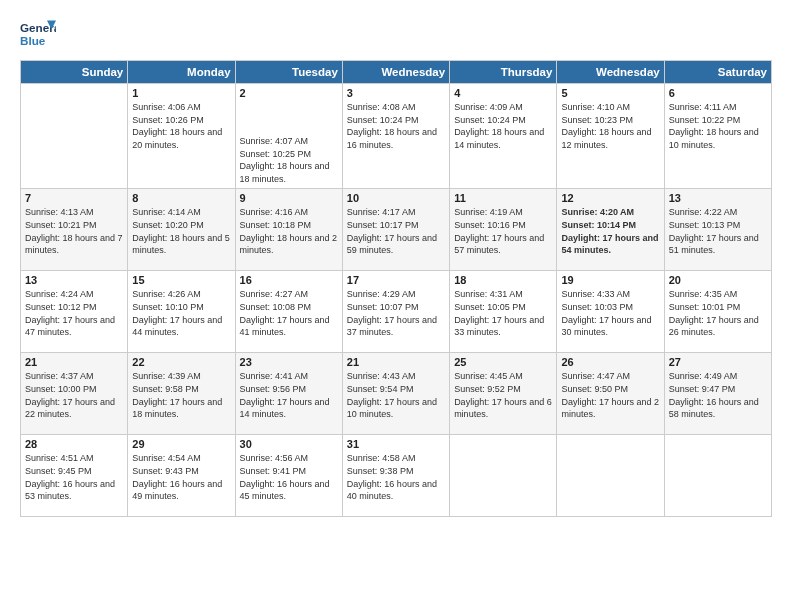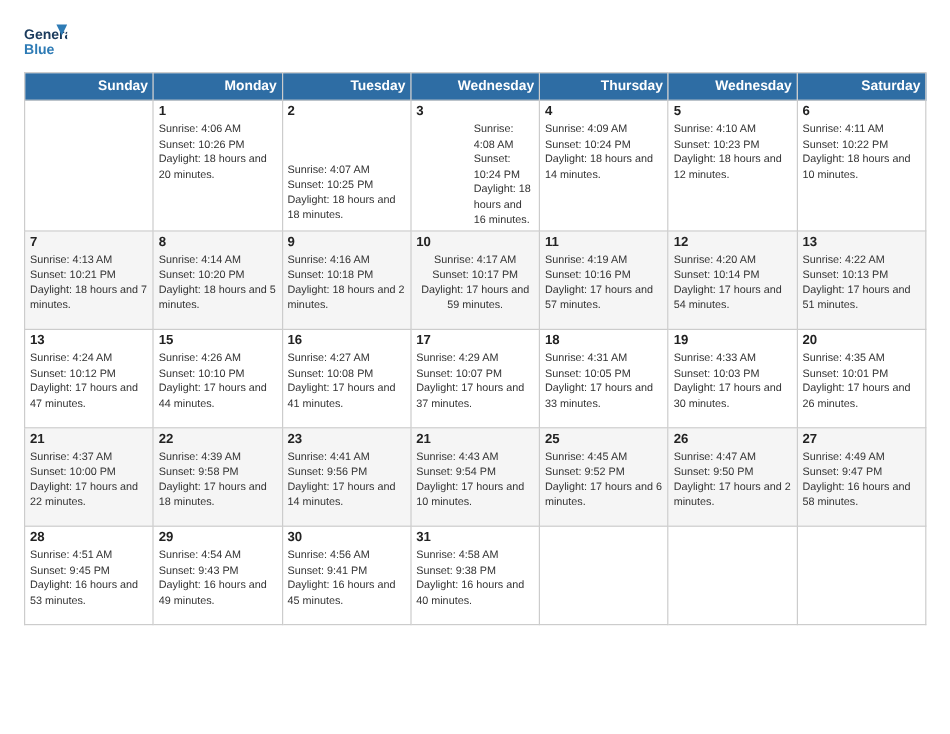--- a/index.html
+++ b/index.html
@@ -122,21 +122,21 @@
 Daylight: 18 hours and 20 minutes.</div>
           </td>
           <td>
             <span class="day-num">2</span>
             <div class="cell-content" style="white-space: pre-line; margin-top: 36px;">Sunrise: 4:07 AM
 Sunset: 10:25 PM
 Daylight: 18 hours and 18 minutes.</div>
           </td>
           <td>
             <span class="day-num">3</span>
-            <div class="cell-content" style="white-space: pre-line; margin-left: 48px;">Sunrise: 4:08 AM
+            <div class="cell-content" style="white-space: pre-line;">Sunrise: 4:08 AM
 Sunset: 10:24 PM
 Daylight: 18 hours and 16 minutes.</div>
           </td>
           <td>
             <span class="day-num">4</span>
             <div class="cell-content" style="white-space: pre-line;">Sunrise: 4:09 AM
 Sunset: 10:24 PM
 Daylight: 18 hours and 14 minutes.</div>
           </td>
           <td>
@@ -166,33 +166,33 @@
 Daylight: 18 hours and 5 minutes.</div>
           </td>
           <td>
             <span class="day-num">9</span>
             <div class="cell-content" style="white-space: pre-line;">Sunrise: 4:16 AM
 Sunset: 10:18 PM
 Daylight: 18 hours and 2 minutes.</div>
           </td>
           <td>
             <span class="day-num">10</span>
-            <div class="cell-content" style="white-space: pre-line; text-align: center;">Sunrise: 4:17 AM
+            <div class="cell-content" style="white-space: pre-line;">Sunrise: 4:17 AM
 Sunset: 10:17 PM
 Daylight: 17 hours and 59 minutes.</div>
           </td>
           <td>
             <span class="day-num">11</span>
             <div class="cell-content" style="white-space: pre-line;">Sunrise: 4:19 AM
 Sunset: 10:16 PM
 Daylight: 17 hours and 57 minutes.</div>
           </td>
           <td>
             <span class="day-num">12</span>
-            <div class="cell-content" style="white-space: pre-line;">Sunrise: 4:20 AM
+            <div class="cell-content" style="white-space: pre-line; font-weight: bold;">Sunrise: 4:20 AM
 Sunset: 10:14 PM
 Daylight: 17 hours and 54 minutes.</div>
           </td>
           <td>
             <span class="day-num">13</span>
             <div class="cell-content" style="white-space: pre-line;">Sunrise: 4:22 AM
 Sunset: 10:13 PM
 Daylight: 17 hours and 51 minutes.</div>
           </td>
         </tr>

